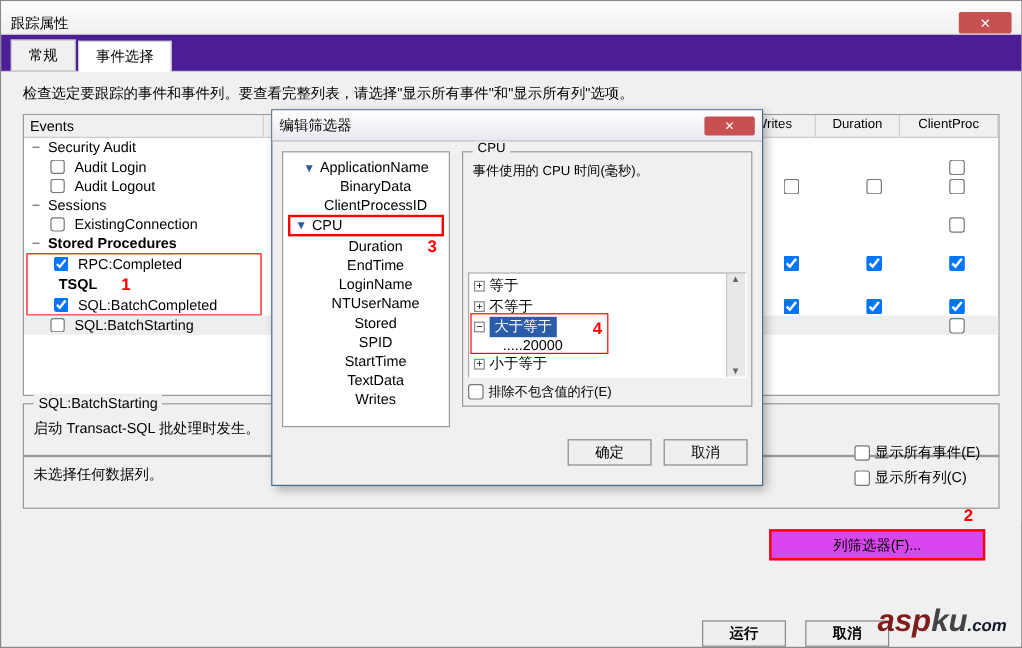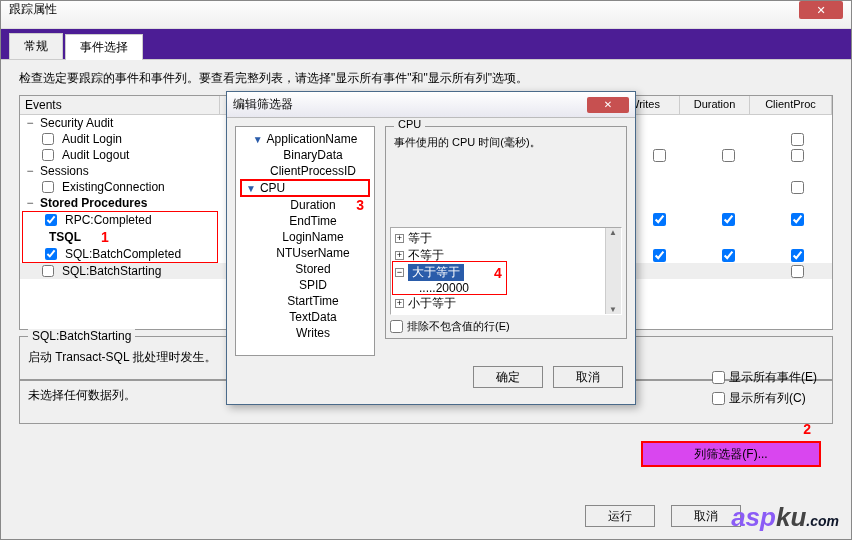--- a/index.html
+++ b/index.html
@@ -1,19 +1,19 @@
 <!DOCTYPE html>
 <html><head>
   <meta charset="utf-8">
   <style>
     * { box-sizing: border-box; margin: 0; padding: 0; }
     body { font-family: "Microsoft YaHei", SimSun, Arial, sans-serif; font-size: 12px; background: #fff; width: 852px; height: 540px; overflow: hidden; position: relative; }
     
     .window { width: 852px; height: 540px; border: 1px solid #888; background: #f0f0f0; position: relative; }
-    .titlebar { height: 28px; background: linear-gradient(#fdfdfd, #f0f0f0); border-bottom: 1px solid #ddd; display: flex; align-items: flex-start; justify-content: space-between; padding: 0 8px; }
+    .titlebar { height: 28px; background: linear-gradient(#fdfdfd, #f0f0f0); border-bottom: 1px solid #ddd; display: flex; align-items: flex-end; justify-content: space-between; padding: 0 8px; }
     .close-x { width: 44px; height: 18px; background: #c75050; color: #fff; display:flex; align-items:center; justify-content:center; border-radius: 2px; font-size: 11px; cursor: pointer;}
     
     .tabs { display: flex; border-bottom: 1px solid #ccc; background: #4c1d95; padding-top: 4px; padding-left:8px;}
     .tab { padding: 4px 14px; border: 1px solid #ccc; border-bottom: none; margin-right: 2px; background: #f0f0f0; cursor:pointer;}
     .tab.active { background: #fff; position: relative; top: 1px; }
     
     .content { padding: 10px 18px; background: #f0f0f0; }
     .desc { margin-bottom: 8px; }
     
     .grid-box { border: 1px solid #999; background:#fff; height: 235px; position: relative; overflow:hidden;}
@@ -35,25 +35,25 @@
     .lower-groupbox { border:1px solid #999; margin-top: 6px; padding: 4px 8px 8px 8px; position:relative; height: 44px;}
     .lower-groupbox .legend { position:relative; top:-12px; background:#f0f0f0; padding:0 4px; display:inline-block;}
     
     .right-opts { position:absolute; right: 34px; top: 368px; display:flex; flex-direction:column; gap:4px;}
     .right-opts label { display:flex; align-items:center; gap:4px;}
     
     .col-filter-btn { position:absolute; right: 30px; top: 440px; width: 180px; height: 26px; border: 2px solid red; background:#d946ef; display:flex; align-items:center; justify-content:center; cursor:pointer;}
     
     .unsel-box { border:1px solid #999; margin-top: 0; padding: 6px 8px; height: 44px; position:relative;}
     
-    .bottom-btns { position:absolute; bottom: 12px; right: 110px; display:flex; gap: 16px;}
+    .bottom-btns { position:absolute; bottom: 0; right: 110px; display:flex; gap: 16px; font-weight: bold;}
     .btn { min-width: 70px; height: 22px; background:#efefef; border:1px solid #888; display:flex; align-items:center; justify-content:center; cursor:pointer; padding:0 10px;}
     
     .watermark { position:absolute; bottom:6px; right:12px; font-size: 26px; font-weight:bold; font-style:italic; }
-    .watermark .a{color:#8b5cf6;} .watermark .k{color:#444;}
+    .watermark .a{color:#7f1d1d;} .watermark .k{color:#444;}
     
     
     .dialog { position:absolute; left: 225px; top: 90px; width: 410px; height: 314px; background:#f0f0f0; border:1px solid #4a6a8a; box-shadow: 3px 3px 8px rgba(0,0,0,0.3); z-index:10;}
     .dlg-title { height: 26px; background: linear-gradient(#fff,#e8e8f0); border-bottom:1px solid #bbb; display:flex; align-items:center; justify-content:space-between; padding:0 6px;}
     .dlg-close { width: 42px; height:16px; background:#c75050; color:#fff; display:flex; align-items:center; justify-content:center; font-size:10px; cursor:pointer; border-radius:2px;}
     .dlg-body { display:flex; padding: 8px; gap:10px;}
     .dlg-left { width: 140px; border:1px solid #999; background:#fff; padding: 4px; height: 230px;}
     .dlg-left .item { padding:1px 4px 1px 20px; cursor:pointer; position:relative;text-align:center;}
     .dlg-left .hlrow { border:2px solid red; padding-left:4px; display:flex; align-items:center;}
     .funnel { color:#2a5caa; margin-right:4px; font-size:10px;}

